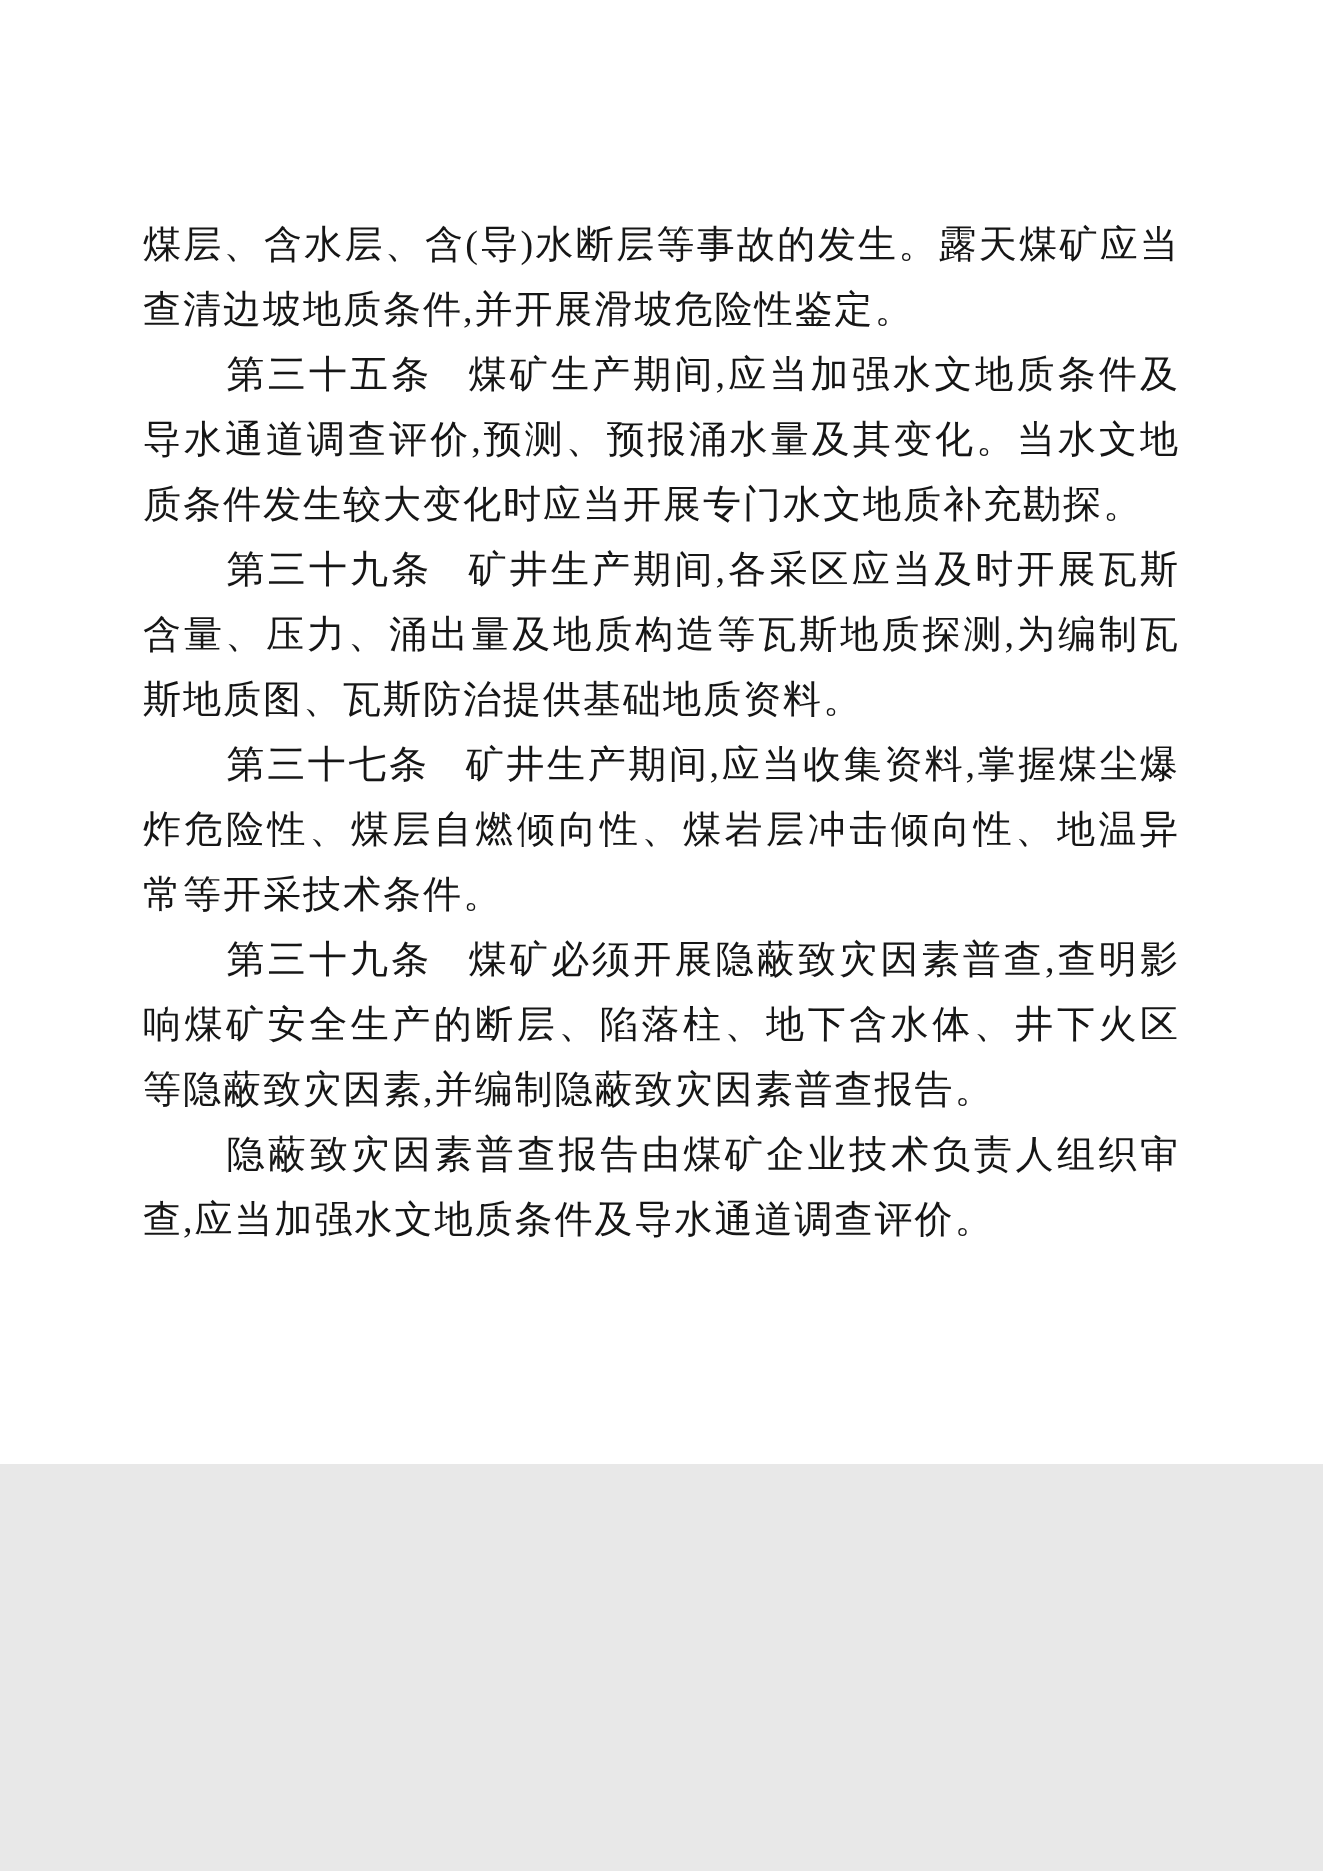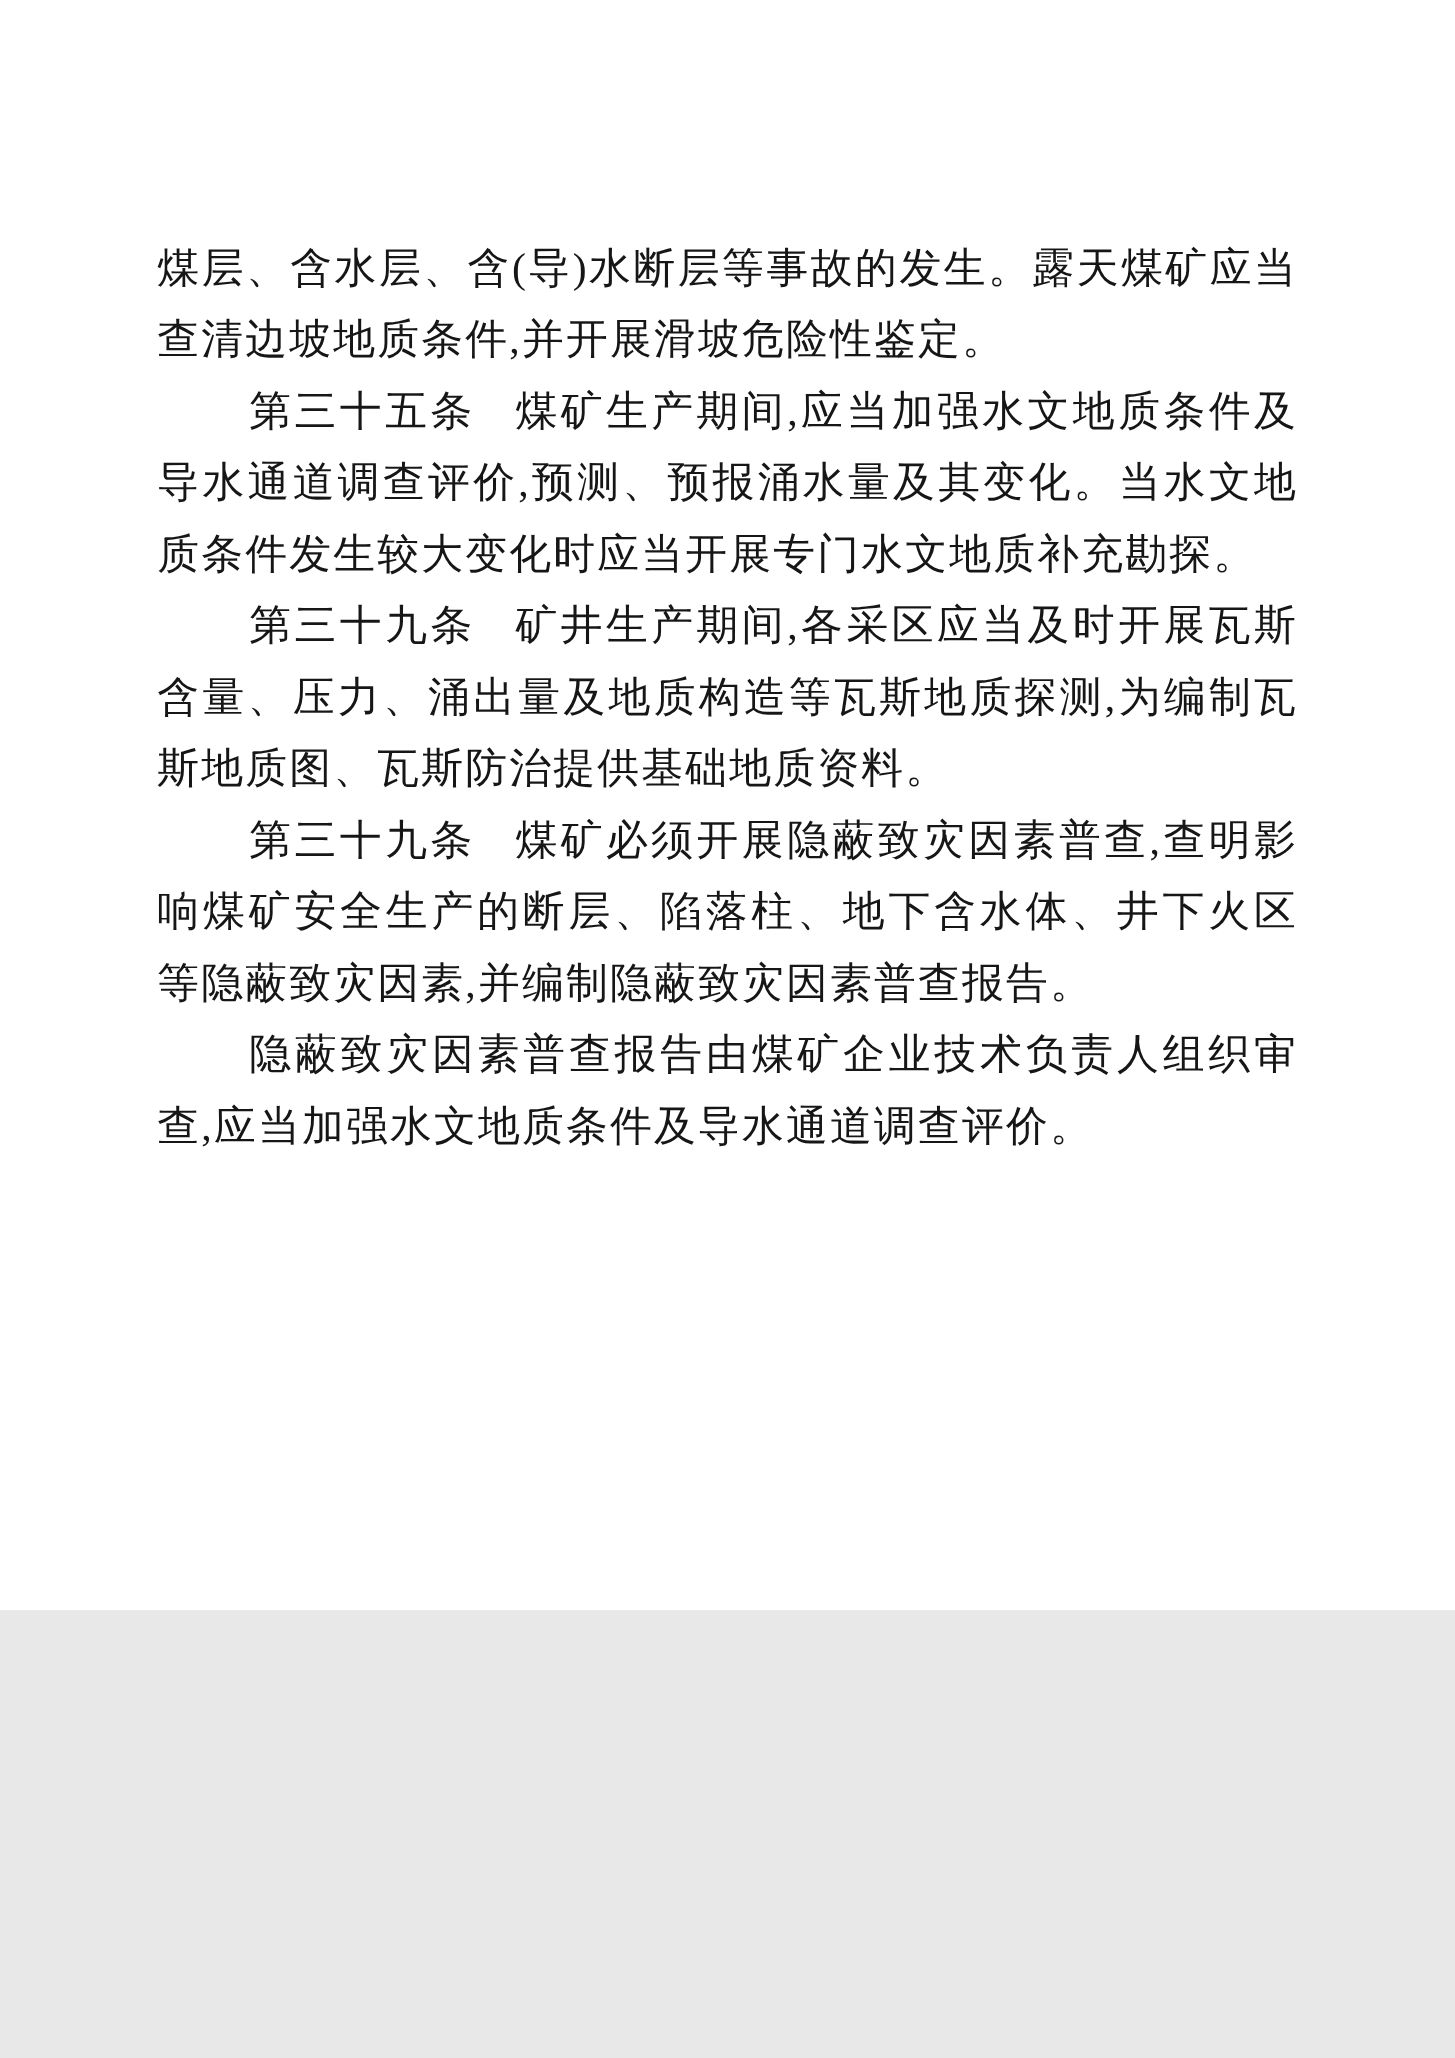--- a/index.html
+++ b/index.html
@@ -68,20 +68,21 @@
 <div class="page">
 
   <div class="content">
 
     <p class="para no-indent"><span>煤层、含水层、含(导)水断层等事故的发生。露天煤矿应当查清边坡地质条件,并开展滑坡危险性鉴定。</span></p>
 
     <p class="para"><span class="art">第三十五条</span><span>煤矿生产期间,应当加强水文地质条件及导水通道调查评价,预测、预报涌水量及其变化。当水文地质条件发生较大变化时应当开展专门水文地质补充勘探。</span></p>
 
     <p class="para"><span class="art">第三十九条</span><span>矿井生产期间,各采区应当及时开展瓦斯含量、压力、涌出量及地质构造等瓦斯地质探测,为编制瓦斯地质图、瓦斯防治提供基础地质资料。</span></p>
 
+    <p class="para"><span class="art">第三十七条</span><span>矿井生产期间,应当收集资料,掌握煤尘爆炸危险性、煤层自燃倾向性、煤岩层冲击倾向性、地温异常等开采技术条件。</span></p>
 
 
     <p class="para"><span class="art">第三十九条</span><span>煤矿必须开展隐蔽致灾因素普查,查明影响煤矿安全生产的断层、陷落柱、地下含水体、井下火区等隐蔽致灾因素,并编制隐蔽致灾因素普查报告。</span></p>
 
     <p class="para"><span>隐蔽致灾因素普查报告由煤矿企业技术负责人组织审查,应当加强水文地质条件及导水通道调查评价。</span></p>
 
 
   </div>
 
   <div class="footer"><span class="fdash">—</span><span class="pnum">10</span><span class="fdash">—</span></div>

